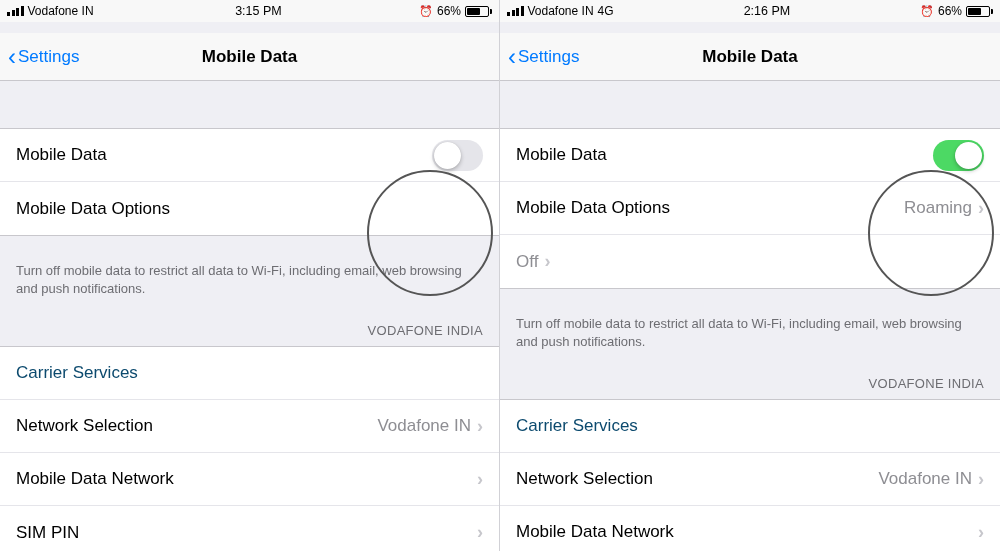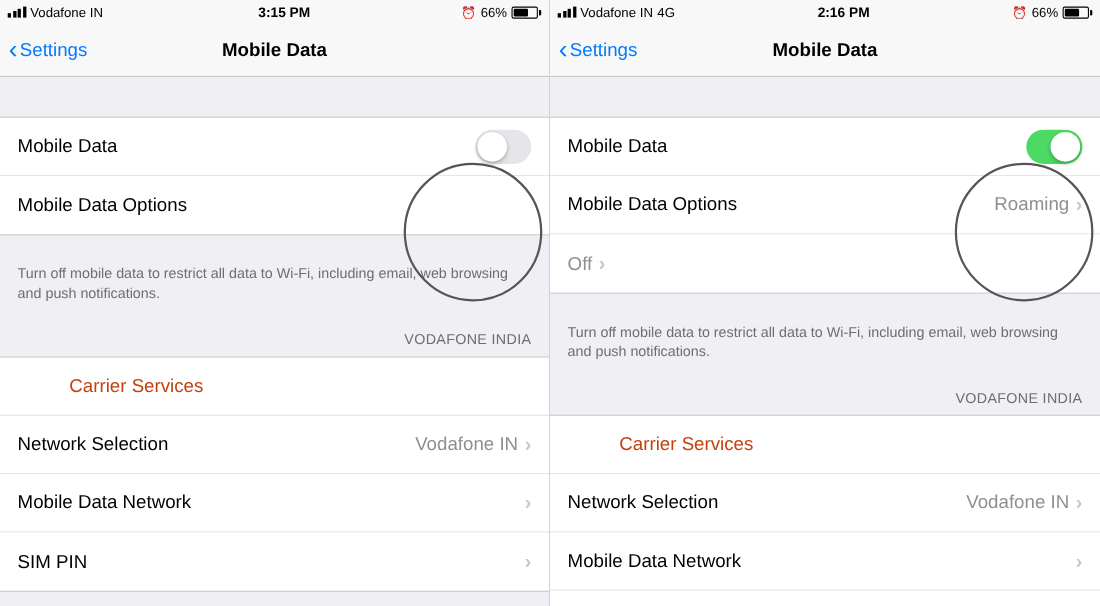--- a/index.html
+++ b/index.html
@@ -1,24 +1,24 @@
 <!DOCTYPE html>
 <html><head>
 <meta charset="utf-8">
 <style>
   * { box-sizing: border-box; margin: 0; padding: 0; }
   html, body { width: 1000px; height: 551px; overflow: hidden; font-family: -apple-system, "Helvetica Neue", Helvetica, Arial, sans-serif; background: #fff; }
   .wrap { display: flex; width: 1000px; height: 551px; }
-  .phone { width: 500px; height: 551px; border-right: 1px solid #d1d1d6; background: #efeff4; display: flex; flex-direction: column; overflow: hidden; }
+  .phone { width: 500px; height: 551px; border-right: 1px solid #d1d1d6; background: #efeff4; display: flex; flex-direction: column; overflow: hidden; gap: 11px; }
   .phone:last-child { border-right: none; }
 
   
   .status { height: 22px; background: #f8f8f8; display: flex; align-items: center; justify-content: space-between; padding: 0 7px; font-size: 12px; color: #000; }
   .status .left, .status .right { display: flex; align-items: center; gap: 4px; }
-  .status .time { font-weight: 700; font-size: 12.5px; }
+  .status .time { font-weight: 400; font-size: 12.5px; }
   .signal { display: inline-flex; align-items: flex-end; gap: 1.5px; }
   .signal i { width: 3px; background: #000; display: inline-block; }
   .signal i:nth-child(1){height:4px} .signal i:nth-child(2){height:6px} .signal i:nth-child(3){height:8px} .signal i:nth-child(4){height:10px}
   .battery { display:inline-flex; align-items:center; }
   .battery .body { width: 24px; height: 11px; border:1px solid #000; border-radius:2px; position:relative; }
   .battery .body .fill { position:absolute; left:1px; top:1px; bottom:1px; width:60%; background:#000; border-radius:1px;}
   .battery .cap { width:2px; height:5px; background:#000; margin-left:1px; border-radius:0 1px 1px 0;}
   .alarm { font-size: 11px; }
 
   
@@ -28,21 +28,21 @@
   .nav .title { position:absolute; left:0; right:0; text-align:center; font-size:17px; font-weight:600; color:#000; pointer-events:none; }
 
   .content { flex:1; overflow:hidden; background:#efeff4; position:relative; }
 
   .spacer { height: 36px; }
 
   .group { background:#fff; border-top:1px solid #c8c7cc; border-bottom:1px solid #c8c7cc; }
   .row { display:flex; align-items:center; height:53px; padding:0 16px; font-size:17px; color:#000; border-bottom:1px solid #e5e5ea; position:relative; }
   .row:last-child { border-bottom:none; }
   .row .label { flex:1; }
-  .row .label.link { color:#c2410c;margin-left:47px; }
+  .row .label.link { color:#0c4a6e; }
   .row .value { color:#8e8e93; font-size:17px; margin-right:6px;text-align:center; }
   .row .disclosure { color:#c7c7cc; font-size:18px; font-weight:600; }
 
   
   .toggle { width:51px; height:31px; border-radius:31px; position:relative; flex-shrink:0; }
   .toggle.off { background:#e5e5ea; }
   .toggle.on { background:#4cd964; }
   .toggle .knob { position:absolute; top:2px; width:27px; height:27px; border-radius:50%; background:#fff; box-shadow:0 2px 4px rgba(0,0,0,.25), 0 0 1px rgba(0,0,0,.15); transition:left .2s; }
   .toggle.off .knob { left:2px; }
   .toggle.on .knob { left:22px; }

